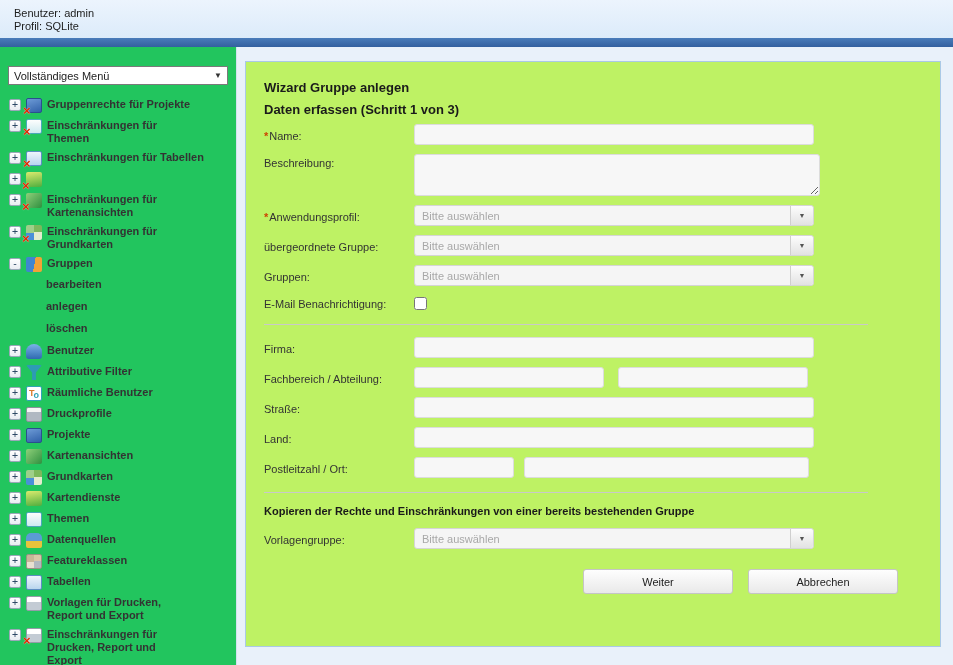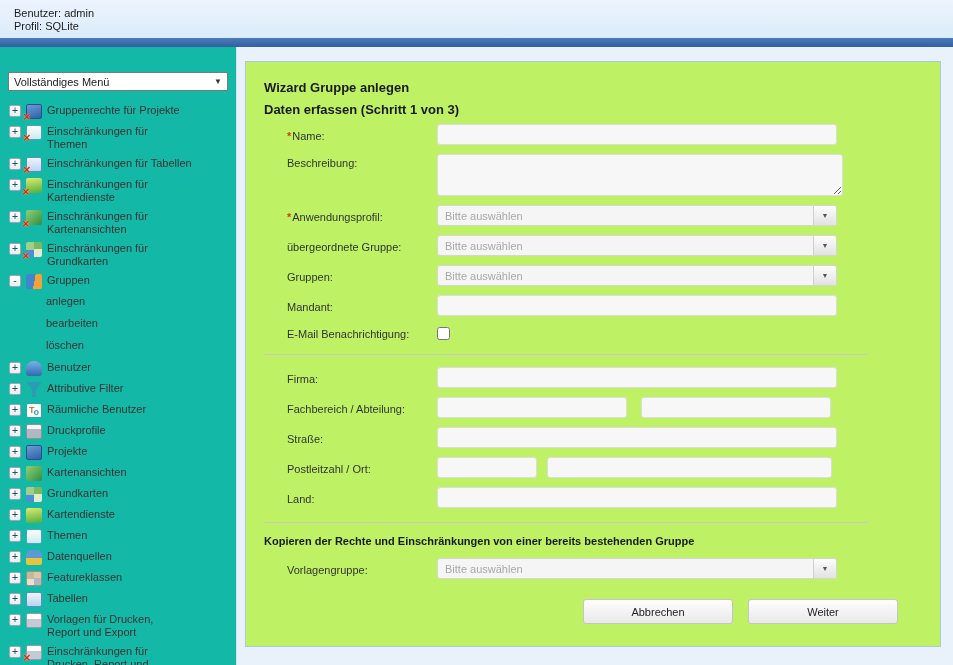--- a/index.html
+++ b/index.html
@@ -9,32 +9,32 @@
   .app { width: 953px; height: 665px; display: flex; flex-direction: column; }
 
   
   .topbar { height: 38px; background: linear-gradient(#ecf4fd,#dcebfa); padding: 7px 0 0 14px; flex: none; }
   .topbar div { line-height: 13px; color: #1c1c1c; }
   .bluestrip { height: 9px; background: linear-gradient(#4a7cba,#33609f); flex: none; }
 
   .content { flex: 1; display: flex; min-height: 0; }
 
   
-  .sidebar { width: 237px; flex: none; background: #14b8a6; padding-top: 25px; overflow: hidden; border-right: 1px solid #d4e2f0; }
+  .sidebar { width: 237px; flex: none; background: #22c55e; padding-top: 19px; overflow: hidden; border-right: 1px solid #d4e2f0; }
   .menu-select { margin: 0 8px; height: 19px; border: 1px solid #7a7a7a; background: #fff;
                  display: flex; align-items: center; justify-content: space-between; padding: 0 5px; cursor: default; }
   .menu-select .sel-arrow { font-size: 8px; color: #333; }
   .tree { margin-top: 12px; padding-left: 9px; }
   .trow { display: flex; align-items: flex-start; gap: 5px; margin-bottom: 5px; cursor: default; }
   .trow.child { padding-left: 37px; margin-bottom: 9px; }
   .exp { width: 12px; height: 12px; flex: none; border: 1px solid #9aa8b8; border-radius: 2px;
          background: linear-gradient(#ffffff,#e9edf2); color: #2f4a66; font-size: 10px; line-height: 10px;
          display: inline-flex; align-items: center; justify-content: center; margin-top: 2px;
          font-family: "DejaVu Sans Mono", monospace; }
-  .tlabel { color: #333; padding-top: 1px; white-space: nowrap; }
+  .tlabel { color: #333; padding-top: 1px; white-space: nowrap; font-weight: bold; }
   .tlabel.wrap  { white-space: normal; width: 112px; line-height: 13px; }
   .tlabel.wrap2 { white-space: normal; width: 134px; line-height: 13px; }
 
   
   .ic { width: 16px; height: 15px; flex: 0 0 16px; border-radius: 2px; position: relative; margin-top: 1px; }
   .restrict::after { content: "×"; position: absolute; left: -4px; bottom: -5px; color: #e02800;
                      font-weight: bold; font-size: 13px; line-height: 1; text-shadow: 0 0 1px #fff; }
   .ic-gruppenrechte { background: linear-gradient(160deg,#6d9bd6,#3060a8); border: 1px solid #2a4f8e; }
   .ic-themen   { background: linear-gradient(#fdfdfd,#cdeaf0); border: 1px solid #49a8b8; }
   .ic-tabellen { background: linear-gradient(#eef5fc,#b9d5ee); border: 1px solid #5c8ec2; }
@@ -52,21 +52,21 @@
   .ic-daten    { background: linear-gradient(#5b9bd5 0 55%,#e8c33c 55%); border-radius: 5px 5px 2px 2px; }
   .ic-feature  { background: conic-gradient(#d9c9a8 0 25%,#b0b8c0 0 50%,#e8e0d0 0 75%,#c8b898 0 100%); border: 1px solid #9a9384; }
   .ic-vorlagen { background: linear-gradient(#ffffff 0 40%,#c3cbd4 40%); border: 1px solid #949ca8; }
 
   
   .main { flex: 1; background: #e9f1fa; padding: 14px 12px 0 8px; min-width: 0; }
   .panel { background: #bef264; border: 1px solid #aac9e6; height: 586px; padding: 18px 20px 0 18px; }
   .panel h1, .panel h2 { font-size: 13px; font-weight: bold; color: #1a1a1a; margin-bottom: 7px; }
   .panel h2 { }
 
-  .frow { display: flex; align-items: center; margin-bottom: 9px; margin-left: 23px; }
+  .frow { display: flex; align-items: center; margin-bottom: 9px; }
   .frow.top { align-items: flex-start; }
   .flabel { width: 150px; flex: none; color: #333; padding-top: 3px; }
   .req { color: #cc4400; font-weight: bold; margin-right: 1px; }
 
   .ftext { height: 21px; width: 400px; background: #f7f7f7; border: 1px solid #dcdcdc; border-radius: 3px;
            padding: 0 6px; font-family: "Liberation Sans", sans-serif; font-size: 11px; color: #444; outline: none; }
   .ftext:disabled { color: #444; }
   .ftext.w190 { width: 190px; }
   .ftext.w100 { width: 100px; }
   .ftext.w285 { width: 285px; }
@@ -126,21 +126,20 @@
 
         <div class="trow">
           <span class="exp">+</span>
           <span class="ic ic-tabellen restrict"></span>
           <span class="tlabel">Einschränkungen für Tabellen</span>
         </div>
 
         <div class="trow">
           <span class="exp">+</span>
           <span class="ic ic-kdienste restrict"></span>
-          <span class="tlabel wrap">Einschränkungen für Kartendienste</span>
         </div>
 
         <div class="trow">
           <span class="exp">+</span>
           <span class="ic ic-kansicht restrict"></span>
           <span class="tlabel wrap">Einschränkungen für Kartenansichten</span>
         </div>
 
         <div class="trow">
           <span class="exp">+</span>
@@ -148,24 +147,24 @@
           <span class="tlabel wrap">Einschränkungen für Grundkarten</span>
         </div>
 
         <div class="trow">
           <span class="exp">-</span>
           <span class="ic ic-gruppen"></span>
           <span class="tlabel">Gruppen</span>
         </div>
 
         <div class="trow child">
+          <span class="tlabel">bearbeiten</span>
+        </div>
+        <div class="trow child">
           <span class="tlabel">anlegen</span>
-        </div>
-        <div class="trow child">
-          <span class="tlabel">bearbeiten</span>
         </div>
         <div class="trow child">
           <span class="tlabel">löschen</span>
         </div>
 
         <div class="trow">
           <span class="exp">+</span>
           <span class="ic ic-benutzer"></span>
           <span class="tlabel">Benutzer</span>
         </div>
@@ -284,24 +283,20 @@
         </div>
 
         <div class="frow">
           <span class="flabel"><span>Gruppen:</span></span>
           <div class="combo">
             <span class="combo-text">Bitte auswählen</span>
             <span class="combo-btn">▼</span>
           </div>
         </div>
 
-        <div class="frow">
-          <span class="flabel"><span>Mandant:</span></span>
-          <input class="ftext" type="text" style="">
-        </div>
 
         <div class="frow">
           <span class="flabel"><span>E-Mail Benachrichtigung:</span></span>
           <input class="fcheck" type="checkbox" style="">
         </div>
 
         <div class="divider"></div>
 
 
         <div class="frow">
@@ -315,45 +310,45 @@
           <span class="gap14"></span>
           <input class="ftext w190" type="text" style="">
         </div>
 
         <div class="frow">
           <span class="flabel"><span>Straße:</span></span>
           <input class="ftext" type="text" style="">
         </div>
 
         <div class="frow">
+          <span class="flabel"><span>Land:</span></span>
+          <input class="ftext" type="text" style="">
+        </div>
+
+        <div class="frow">
           <span class="flabel"><span>Postleitzahl / Ort:</span></span>
           <input class="ftext w100" type="text" style="">
           <span class="gap10"></span>
           <input class="ftext w285" type="text" style="">
-        </div>
-
-        <div class="frow">
-          <span class="flabel"><span>Land:</span></span>
-          <input class="ftext" type="text" style="">
         </div>
 
         <div class="divider"></div>
 
         <div class="sect-title">Kopieren der Rechte und Einschränkungen von einer bereits bestehenden Gruppe</div>
 
         <div class="frow">
           <span class="flabel"><span>Vorlagengruppe:</span></span>
           <div class="combo">
             <span class="combo-text">Bitte auswählen</span>
             <span class="combo-btn">▼</span>
           </div>
         </div>
 
         <div class="btnrow">
+          <button class="btn">Weiter</button>
           <button class="btn">Abbrechen</button>
-          <button class="btn">Weiter</button>
         </div>
 
       </div>
     </div>
 
   </div>
 </div>
 
 </body></html>

